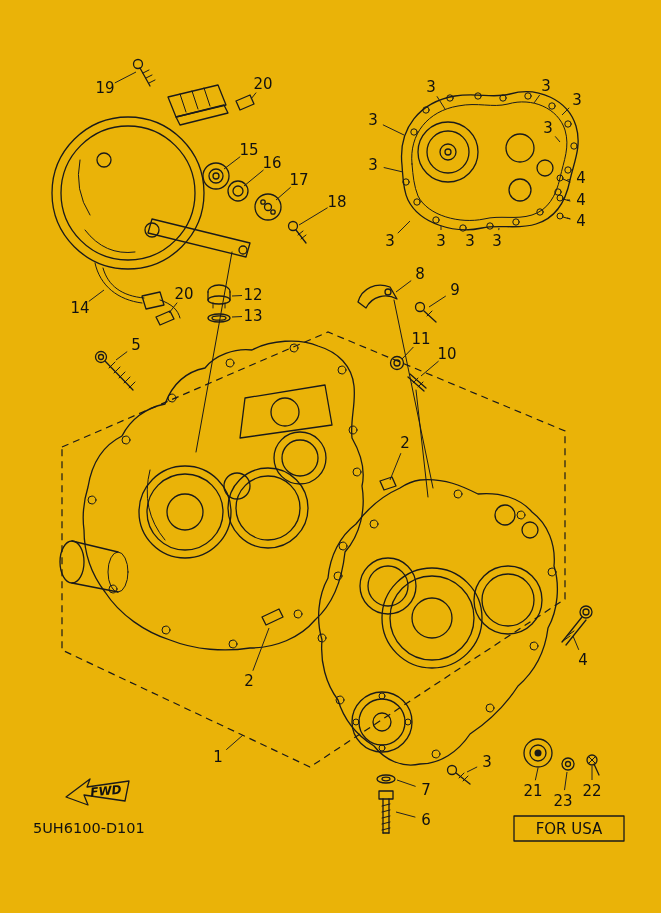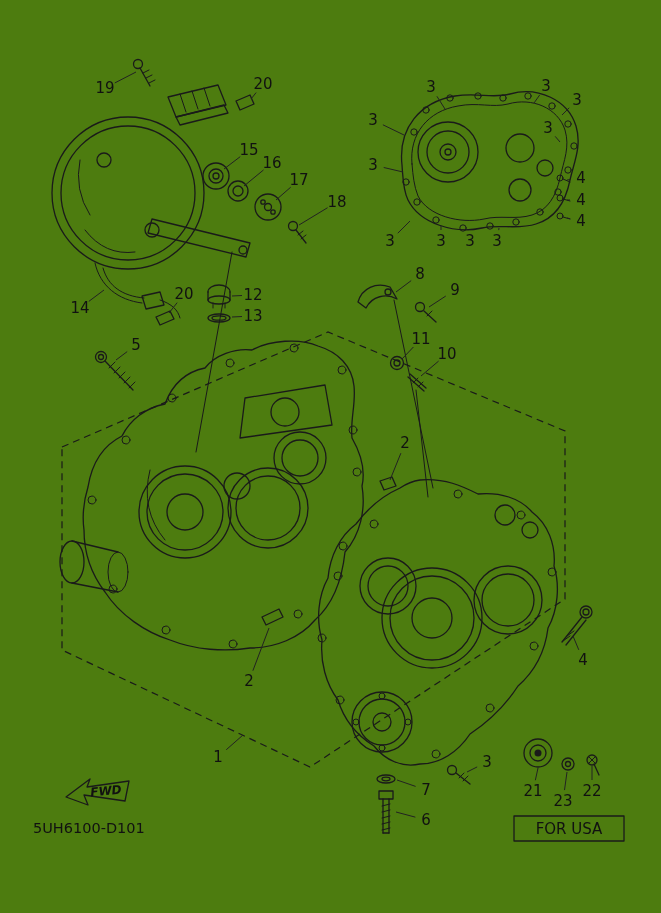--- a/index.html
+++ b/index.html
@@ -1,16 +1,16 @@
 <!DOCTYPE html>
 <html><head>
 <meta charset="utf-8">
 <style>
   html,body{margin:0;padding:0;background:#ffffff;}
-  .stage{position:relative;width:661px;height:913px;background:#4d7c0f;overflow:hidden;
+  .stage{position:relative;width:661px;height:913px;background:#eab308;overflow:hidden;
          font-family:"DejaVu Sans", sans-serif;}
   svg{display:block;}
   #boundary{stroke:#1a1a1a;fill:none;stroke-width:1.2;}
   #line-art{stroke:#1a1a1a;fill:none;stroke-width:1.3;stroke-linejoin:round;stroke-linecap:round;}
   #line-art .thin{stroke-width:1;}
   #line-art .dot{fill:#1a1a1a;stroke:none;}
   #leader-lines line{stroke:#222222;stroke-width:1;}
   #callouts text{font:15px "DejaVu Sans", sans-serif;fill:#111111;text-anchor:middle;dominant-baseline:central;}
   .code-text{font:14.5px "DejaVu Sans", sans-serif;fill:#111111;}
   .usa-text{font:15px "DejaVu Sans", sans-serif;fill:#111111;text-anchor:middle;dominant-baseline:central;}

